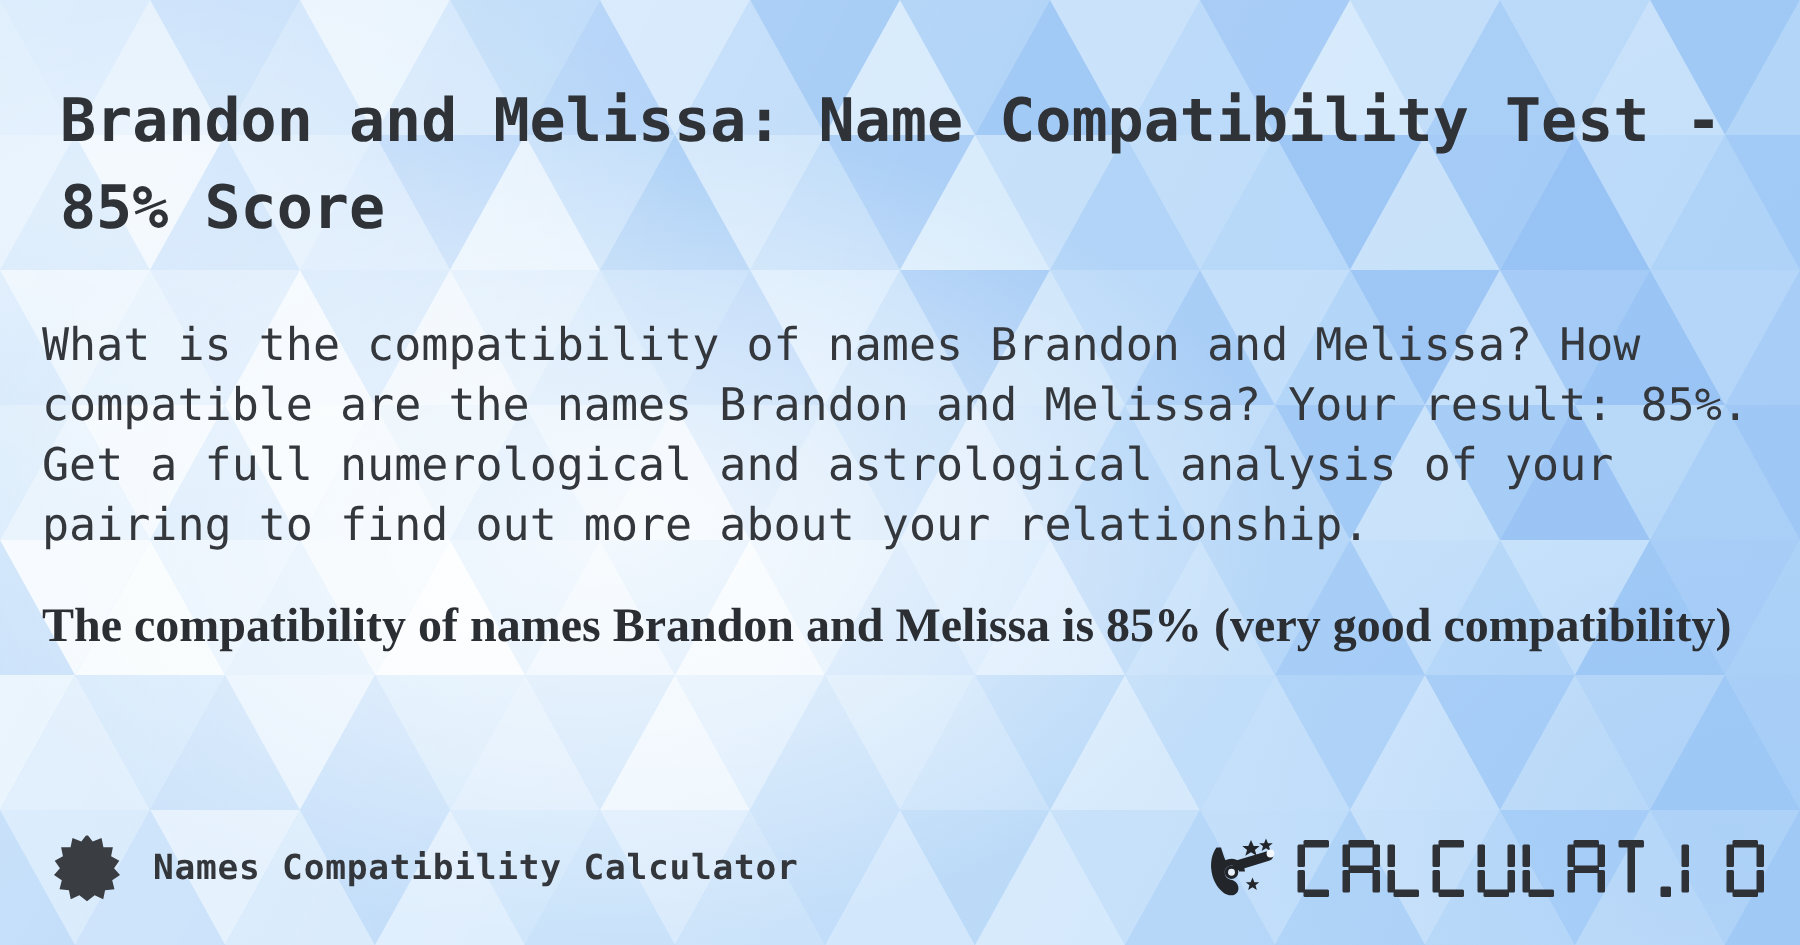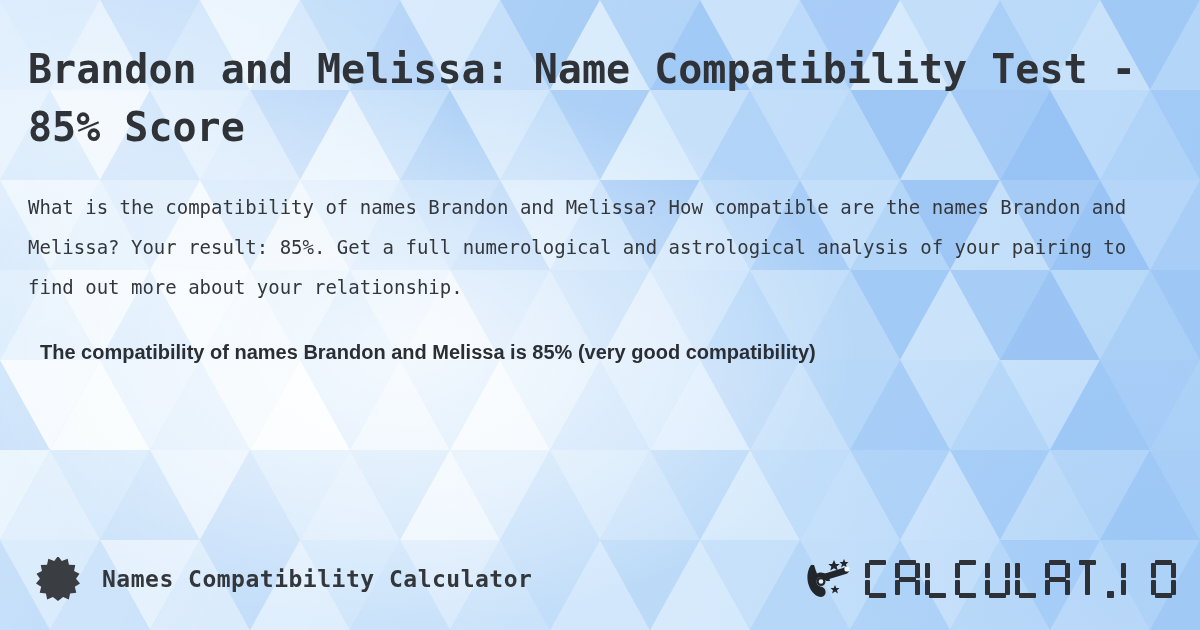--- a/index.html
+++ b/index.html
@@ -49,45 +49,45 @@
     z-index: 2;
     width: 1200px;
     height: 630px;
     box-sizing: border-box;
     padding: 40px 28px 0 28px;
     display: flex;
     flex-direction: column;
   }
 
   .page-title {
-    margin: 0;
+    margin: 12px;
     font-family: "DejaVu Sans Mono", monospace;
     font-weight: bold;
     font-size: 40px;
     line-height: 58px;
     letter-spacing: 0px;
     color: #2f3237;
     max-width: 1150px;
   }
 
   .description {
     margin: 31px 0 0 0;
     font-family: "DejaVu Sans Mono", monospace;
     font-weight: normal;
-    font-size: 19px;
+    font-size: 30px;
     line-height: 40px;
     color: #34383d;
     max-width: 1152px;
   }
 
   .result-line {
-    margin: 22px 0 0 12px;
-    font-family: Liberation Sans, sans-serif;
+    margin: 22px 0 0 0;
+    font-family: Liberation Serif, serif;
     font-weight: bold;
-    font-size: 20px;
+    font-size: 32px;
     line-height: 46px;
     color: #2b2e33;
     max-width: 1152px;
   }
 
   
   #footer {
     position: absolute;
     left: 0;
     right: 0;

